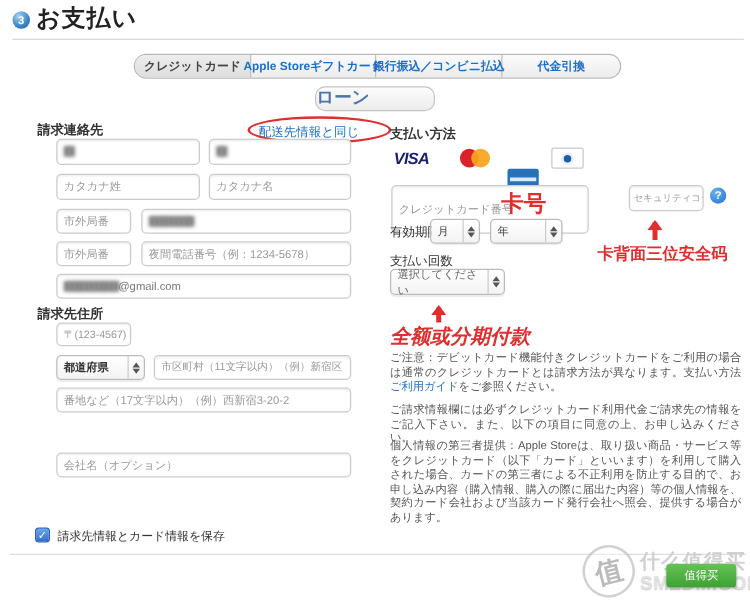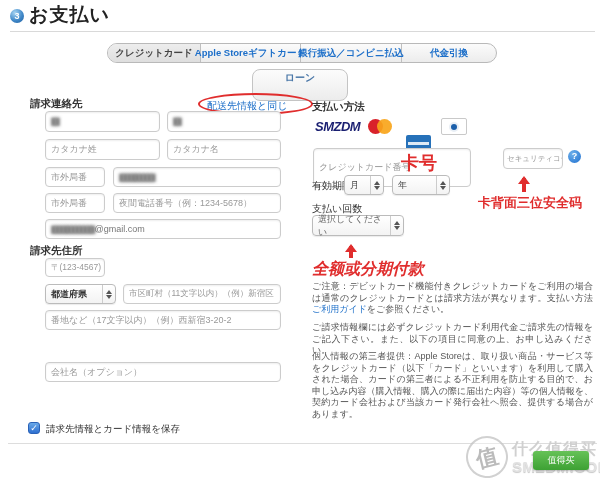--- a/index.html
+++ b/index.html
@@ -23,23 +23,23 @@
 
   
   .tabbar{ left:107px; top:43px; width:390px; height:20px; display:flex;
     border:1px solid #b9b9b9; border-radius:10px; overflow:hidden;
     background:linear-gradient(#fbfbfb,#ececec); font-size:9.5px; }
   .tab{ display:flex; align-items:center; justify-content:center; white-space:nowrap;
     color:#1d6fc9; font-weight:bold; border-right:1px solid #bfbfbf; cursor:default; }
   .tab:last-child{ border-right:none; }
   .tab.selected{ background:linear-gradient(#ededed,#dedede); color:#444; }
   .t0{width:93px;} .t1{width:100px;} .t2{width:101px;} .t3{flex:1;}
-  .loan-btn{ left:252px; top:69px; width:96px; height:32px; border:1px solid #c4c4c4;
+  .loan-btn{ left:252px; top:69px; width:96px; height:20px; border:1px solid #c4c4c4;
     border-radius:8px; background:linear-gradient(#fcfcfc,#ececec); color:#4a77a8;
-    font-size:10px; font-weight:bold; text-align:center; line-height:15px; }
+    font-size:14px; font-weight:bold; text-align:left; line-height:15px; }
 
   
   .field{ border:1px solid #ccc; border-radius:4px; background:#fff;
     box-shadow:inset 0 1px 2px rgba(0,0,0,.07);
     font-size:9px; color:#999; padding:0 5px; display:flex; align-items:center;
     overflow:hidden; white-space:nowrap; }
   .field .val{ color:#777; }
   .masked{ color:transparent; text-shadow:0 0 3px rgba(110,110,110,.85); font-size:7px; letter-spacing:-1px;}
   .sec-label{ font-size:10.5px; font-weight:bold; color:#333; }
   .small-label{ font-size:10px; color:#333; }
@@ -185,21 +185,21 @@
       <span>会社名（オプション）</span>
     </div>
 
   <div class="abs checkbox">✓</div>
   <div class="abs checkbox-label">請求先情報とカード情報を保存</div>
   <div class="abs h-divider2"></div>
 
   <div class="abs sec-label" style="left:312px; top:100px;">支払い方法</div>
 
   <div class="abs logo" style="left:315px;">
-      <span class="visa-text">SMZDM</span>
+      <span class="visa-text">VISA</span>
     </div>
   <div class="abs logo mc" style="left:368px;">
       <span class="c1"></span>
       <span class="c2"></span>
     </div>
   <div class="abs logo amex" style="left:406px;"></div>
   <div class="abs logo diners" style="left:441px;">
       <span class="ball"></span>
     </div>
   <div class="abs logo jcb" style="left:478px;">

